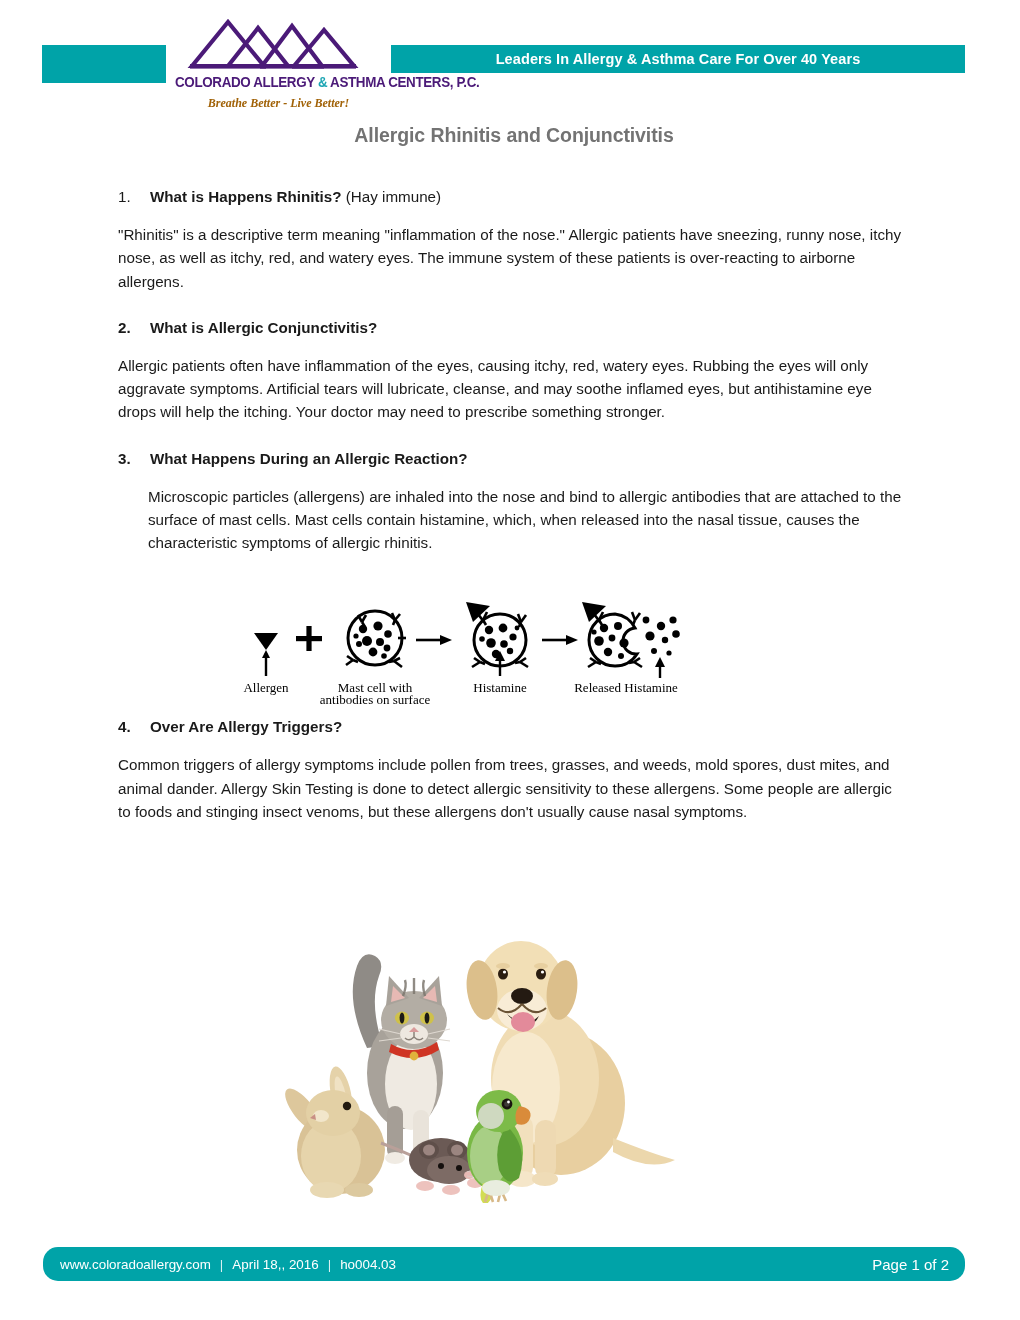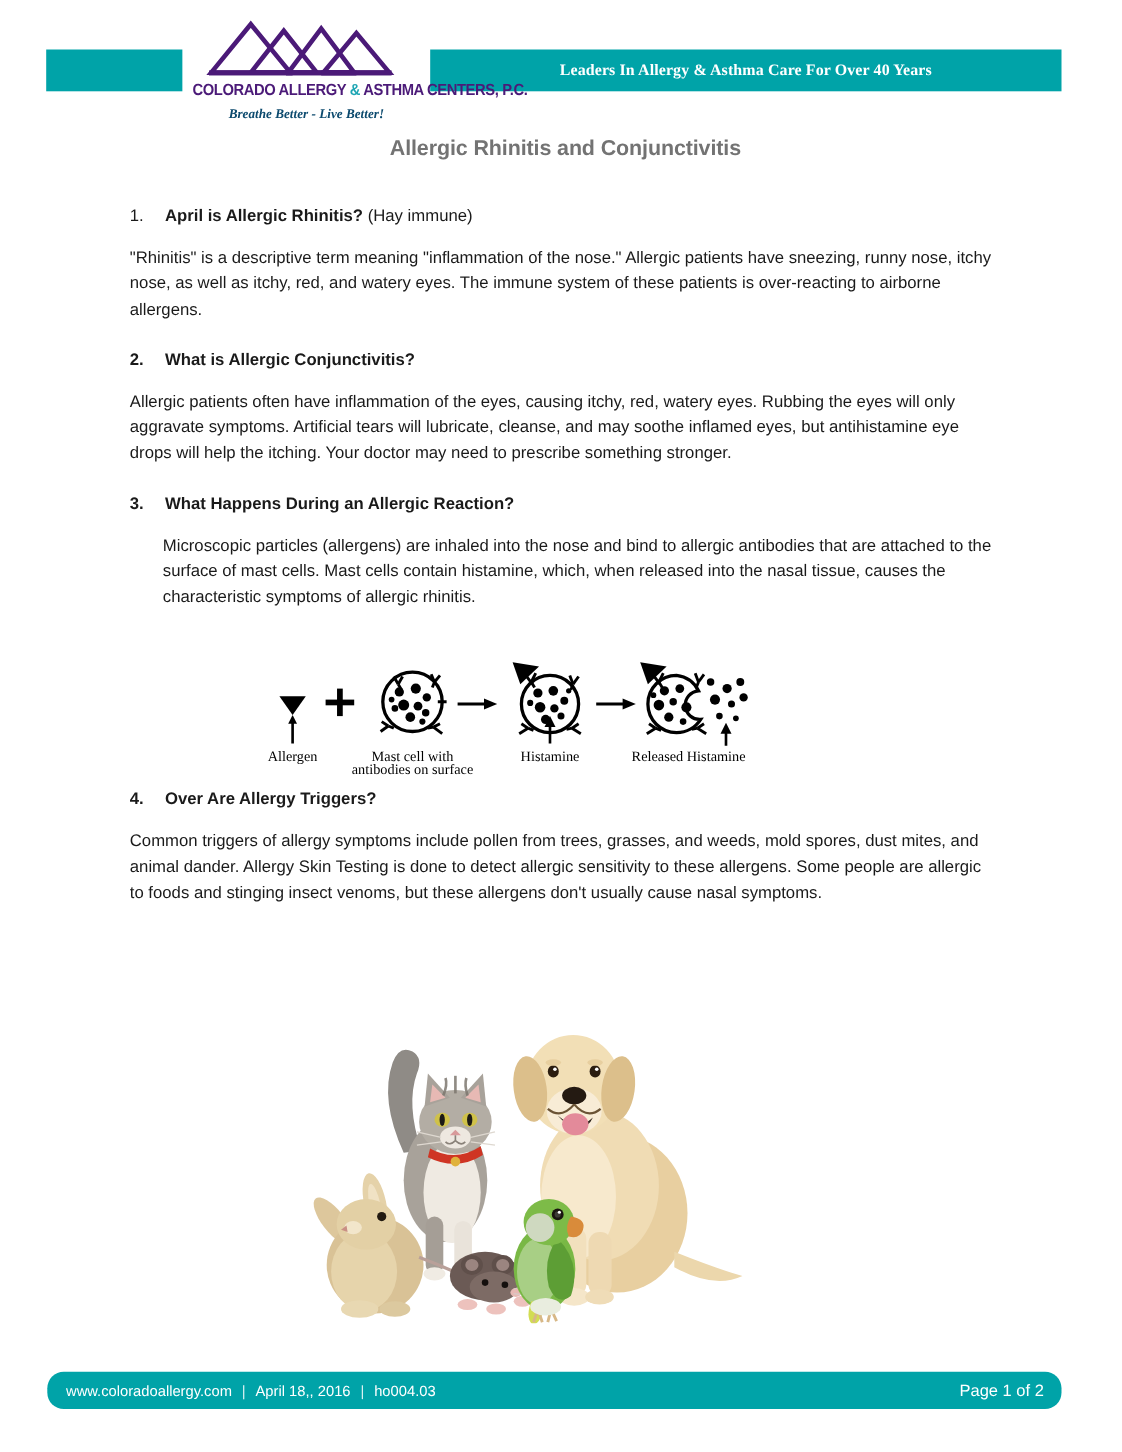--- a/index.html
+++ b/index.html
@@ -25,26 +25,25 @@
   }
   .band-left {
     position: absolute;
     left: 42px; top: 45px;
     width: 124px; height: 38px;
     background: #00a3a8;
   }
   .band-right {
     position: absolute;
     left: 391px; top: 45px;
-    width: 574px; height: 38px;
+    width: 574px; height: 28px;
     background: #00a3a8;
     display: flex;
     align-items: center;
     justify-content: center;
-    font-family: Liberation Serif, serif;
   }
   .band-right-text {
     color: #ffffff;
     font-size: 14.5px;
     font-weight: bold;
     letter-spacing: 0.1px;
     white-space: nowrap;
   }
 
   
@@ -74,21 +73,21 @@
   }
   .logo-name .amp { color: #1ea6b4; }
   .logo-tag {
     position: absolute;
     left: 0; top: 82px;
     width: 225px;
     font-family: "Liberation Serif", serif;
     font-style: italic;
     font-weight: bold;
     font-size: 12px;
-    color: #0c4a6e;
+    color: #a16207;
     white-space: nowrap;
   }
 
   
   #doc-title {
     position: absolute;
     left: 4px; top: 124px;
     width: 1020px;
     text-align: center;
     font-size: 19.5px;
@@ -205,21 +204,21 @@
     <div class="logo-tag">Breathe Better - Live Better!</div>
   </div>
 </div>
 
 <div id="doc-title">Allergic Rhinitis and Conjunctivitis</div>
 
 <div id="content">
 
   <div class="qitem">
     <span class="qnum plain">1.</span>
-    <span class="qhead"><span>April is Allergic Rhinitis?</span><span class="sub"> (Hay immune)</span></span>
+    <span class="qhead"><span>What is Happens Rhinitis?</span><span class="sub"> (Hay immune)</span></span>
   </div>
   <p class="para">"Rhinitis" is a descriptive term meaning "inflammation of the nose."  Allergic patients have sneezing, runny nose, itchy nose, as well as itchy, red, and watery eyes.  The immune system of these patients is over-reacting to airborne allergens.</p>
 
   <div class="qitem">
     <span class="qnum">2.</span>
     <span class="qhead">What is Allergic Conjunctivitis?</span>
   </div>
   <p class="para">Allergic patients often have inflammation of the eyes, causing itchy, red, watery eyes.  Rubbing the eyes will only aggravate symptoms. Artificial tears will lubricate, cleanse, and may soothe inflamed eyes, but antihistamine eye drops will help the itching.  Your doctor may need to prescribe something stronger.</p>
 
   <div class="qitem">

